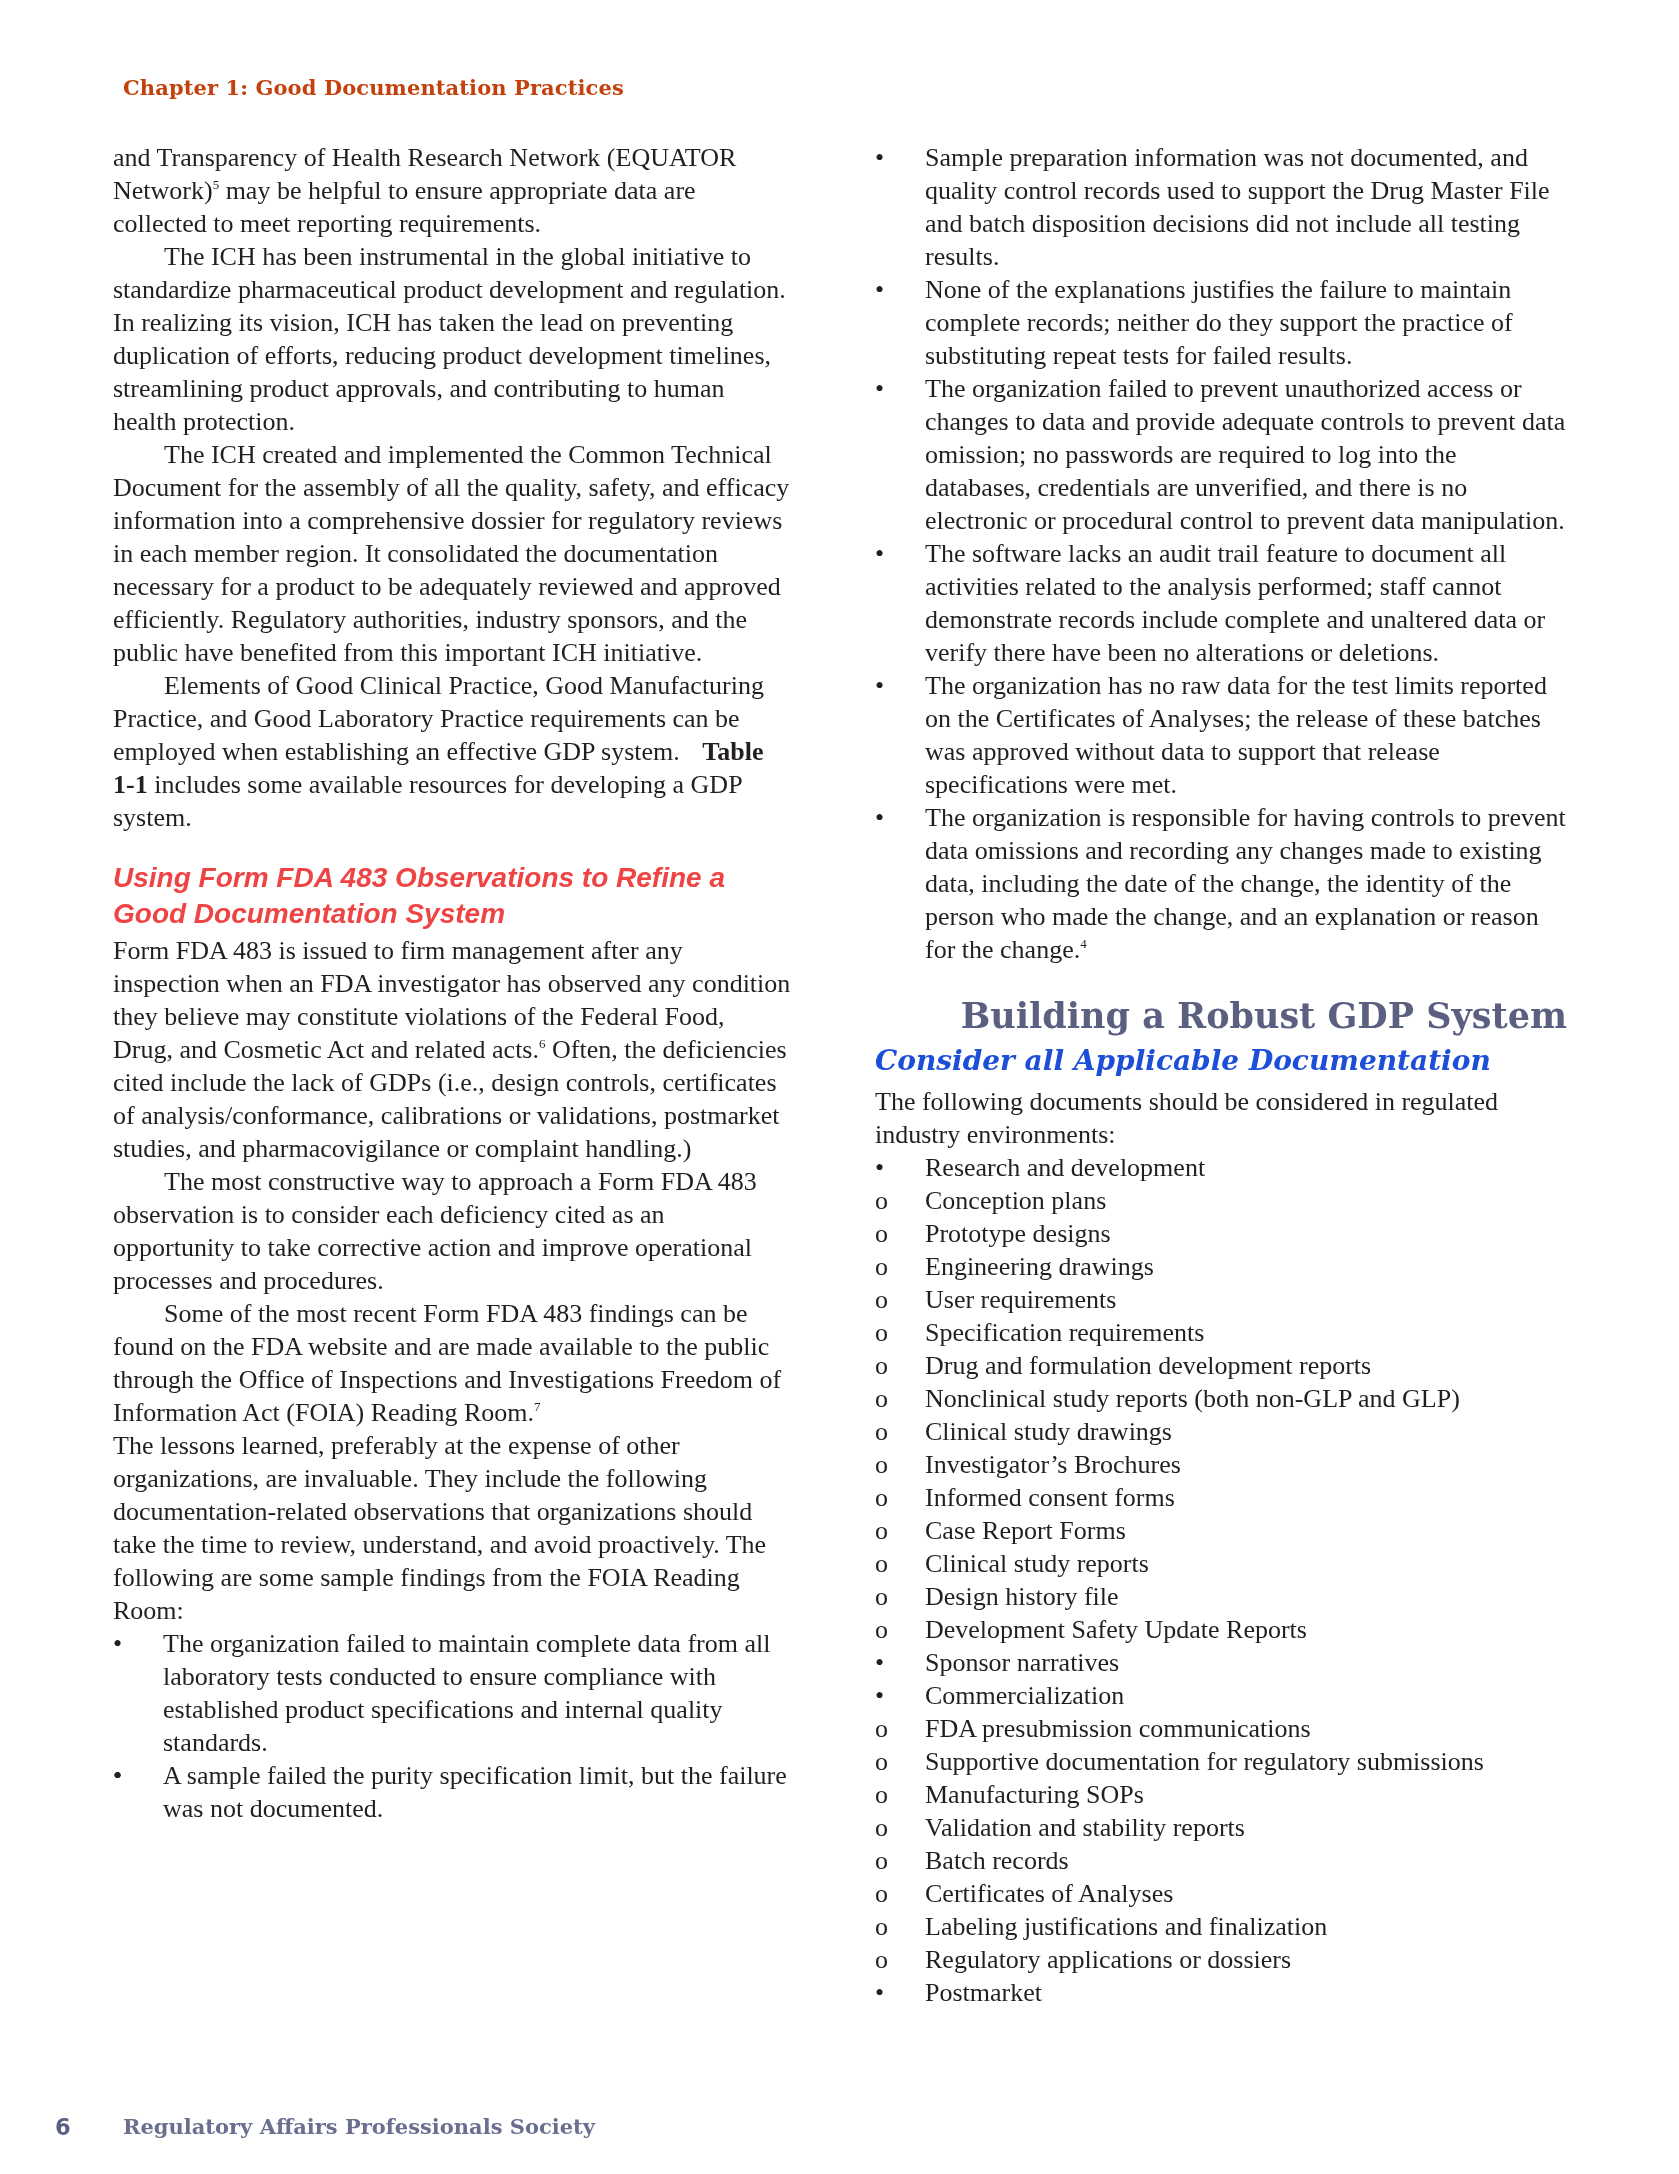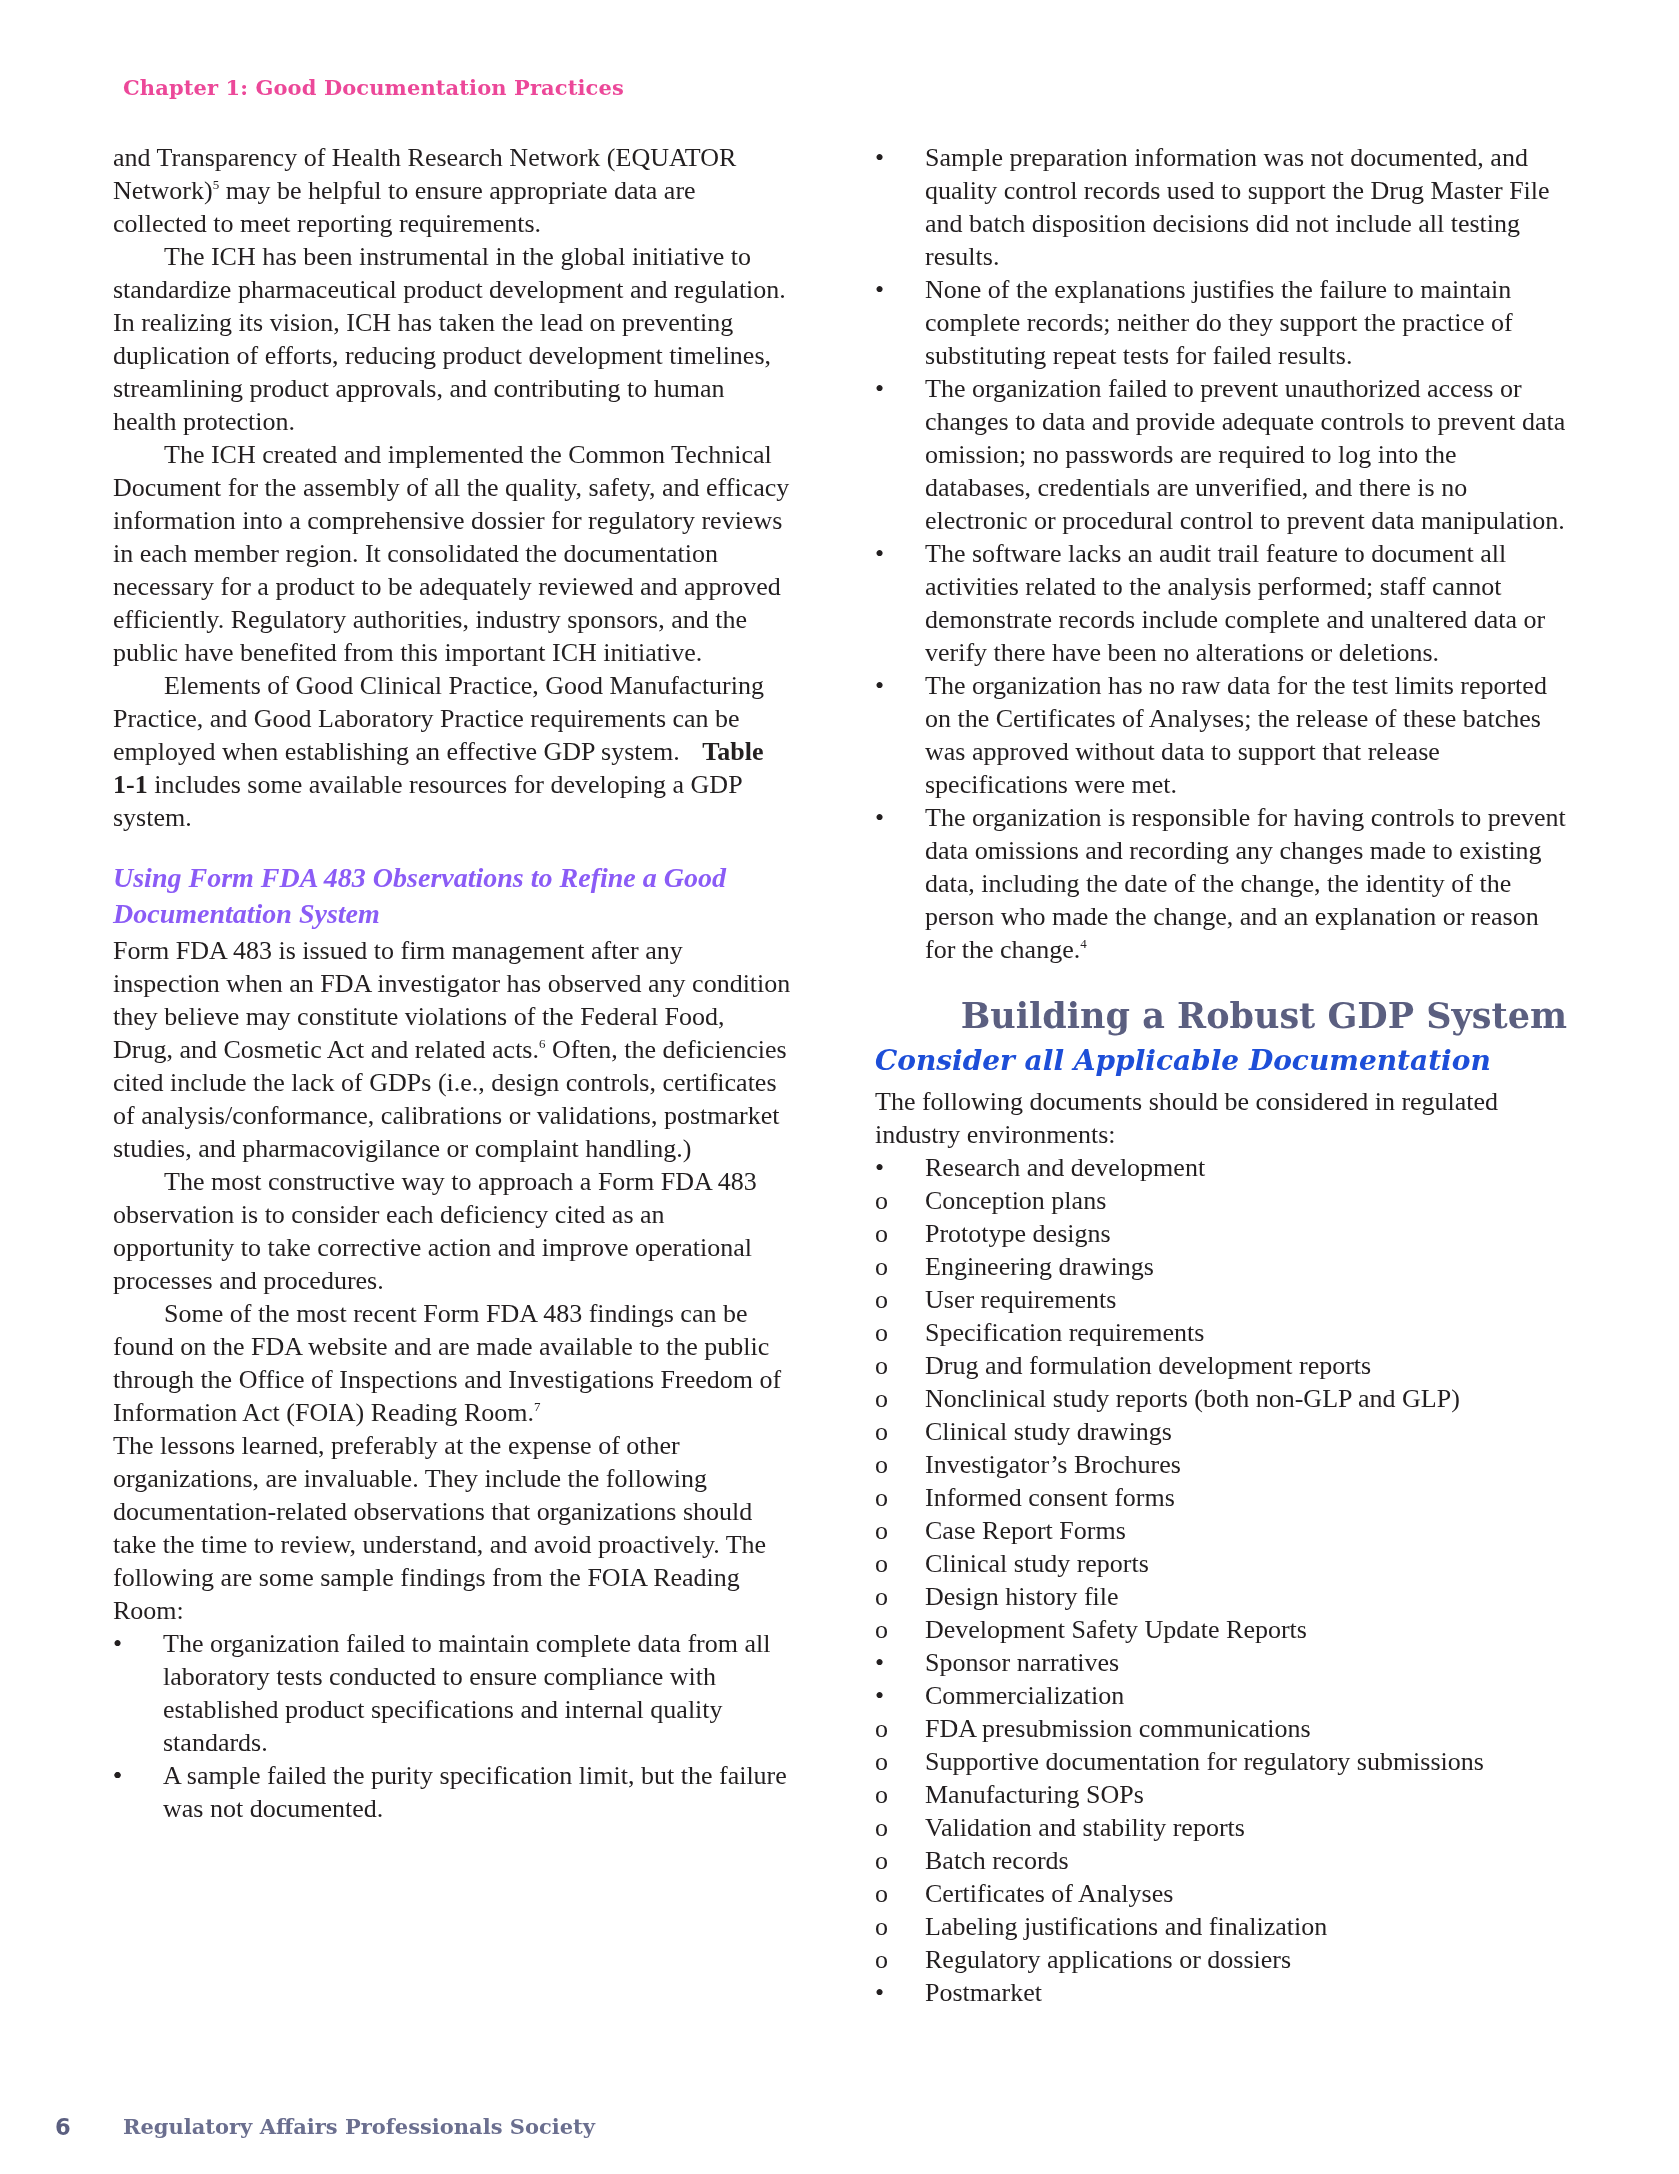--- a/index.html
+++ b/index.html
@@ -1,24 +1,24 @@
 <!DOCTYPE html>
 <html style="font-size:15px"><head>
 <meta charset="utf-8">
 <style>
   html, body { margin:0; padding:0; background:#fff; }
   body { width:1680px; height:2174px; position:relative; font-family:"Liberation Serif", serif; color:#231f20; }
-  .running-head { position:absolute; left:123px; top:75px; font-family:"DejaVu Serif", serif; font-weight:bold; font-size:21px; color:#ec4899; letter-spacing:0.1px; }
+  .running-head { position:absolute; left:123px; top:75px; font-family:"DejaVu Serif", serif; font-weight:bold; font-size:21px; color:#c2410c; letter-spacing:0.1px; }
   .col { position:absolute; top:141px; width:678px; font-size:26px; line-height:33px; }
   .col.left { left:113px; }
   .col.right { left:875px; width:692px; }
   p { margin:0; }
   p.indent { text-indent:51px; }
   sup { font-size:13px; line-height:0; vertical-align:super; }
-  .sec-head { font-family:Liberation Serif, serif; font-style:italic; font-weight:bold; color:#8b5cf6; font-size:28px; line-height:36px; margin:26px 0 1.9px 0; }
+  .sec-head { font-family:Liberation Sans, sans-serif; font-style:italic; font-weight:bold; color:#ef4444; font-size:28px; line-height:36px; margin:26px 0 1.9px 0; }
   .main-head { font-family:"DejaVu Serif", serif; font-weight:bold; color:#5b5f80; font-size:35px; line-height:43px; margin:28px 0 0 0;text-align:right; }
   .sub-head { font-family:"DejaVu Serif", serif; font-style:italic; font-weight:bold; color:#1d4ed8; font-size:28px; line-height:40px; margin:3.8px 0 3.8px 0; }
   ul.bl { list-style:none; margin:0; padding:0; }
   ul.bl li { position:relative; padding-left:50px; }
   ul.bl li .mk { position:absolute; left:0; top:0; width:28px; }
   .footer-num { position:absolute; left:55px; top:2114px; font-family:"DejaVu Sans", sans-serif; font-weight:bold; font-size:22.6px; color:#5b5f80; }
   .footer-org { position:absolute; left:123px; top:2114px; font-family:"DejaVu Serif", serif; font-weight:bold; font-size:21px; color:#6b6f8f; }
   b { font-weight:bold;margin-left:16px; }
 </style>
 </head>

